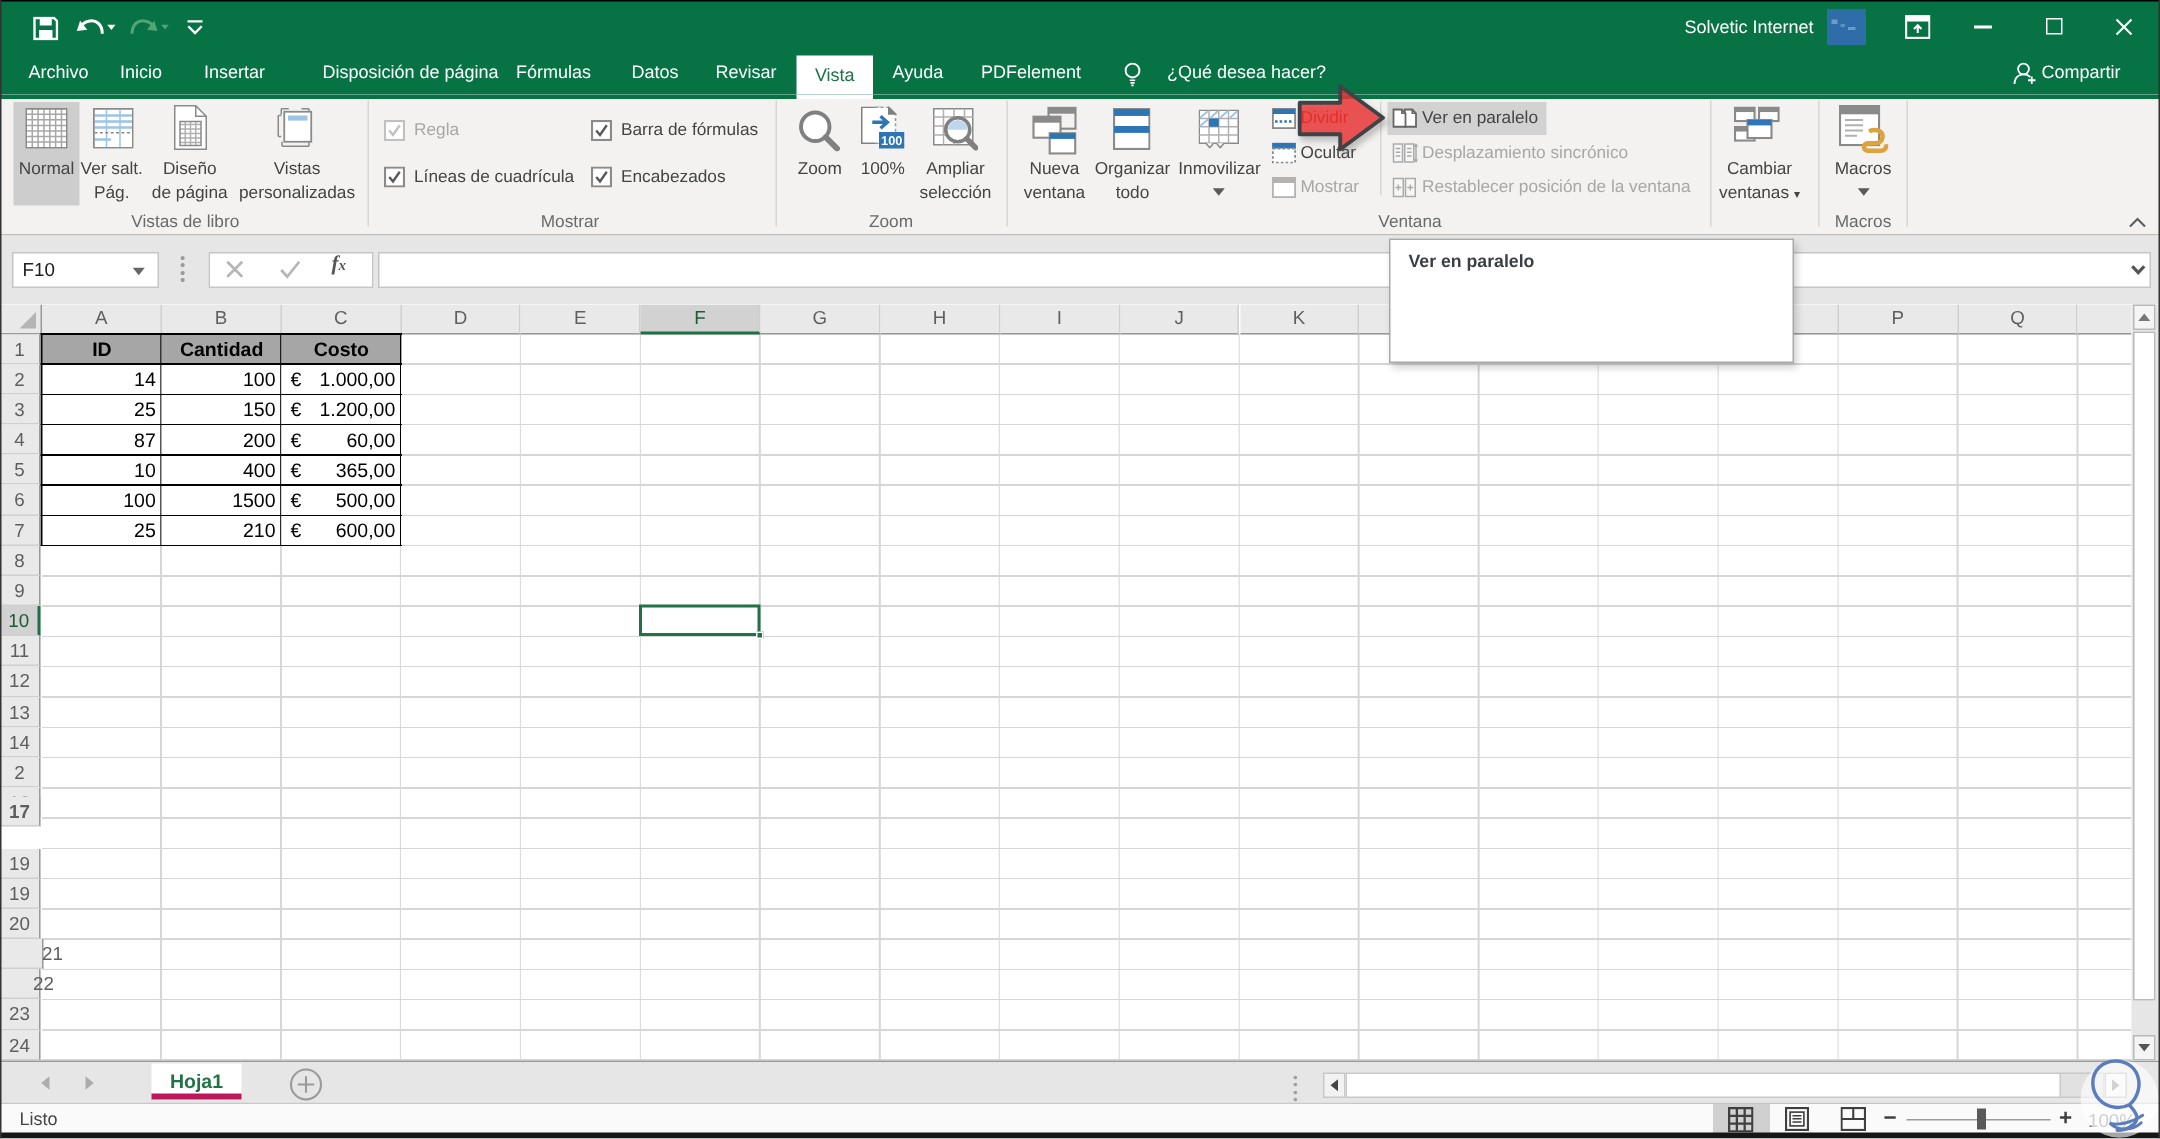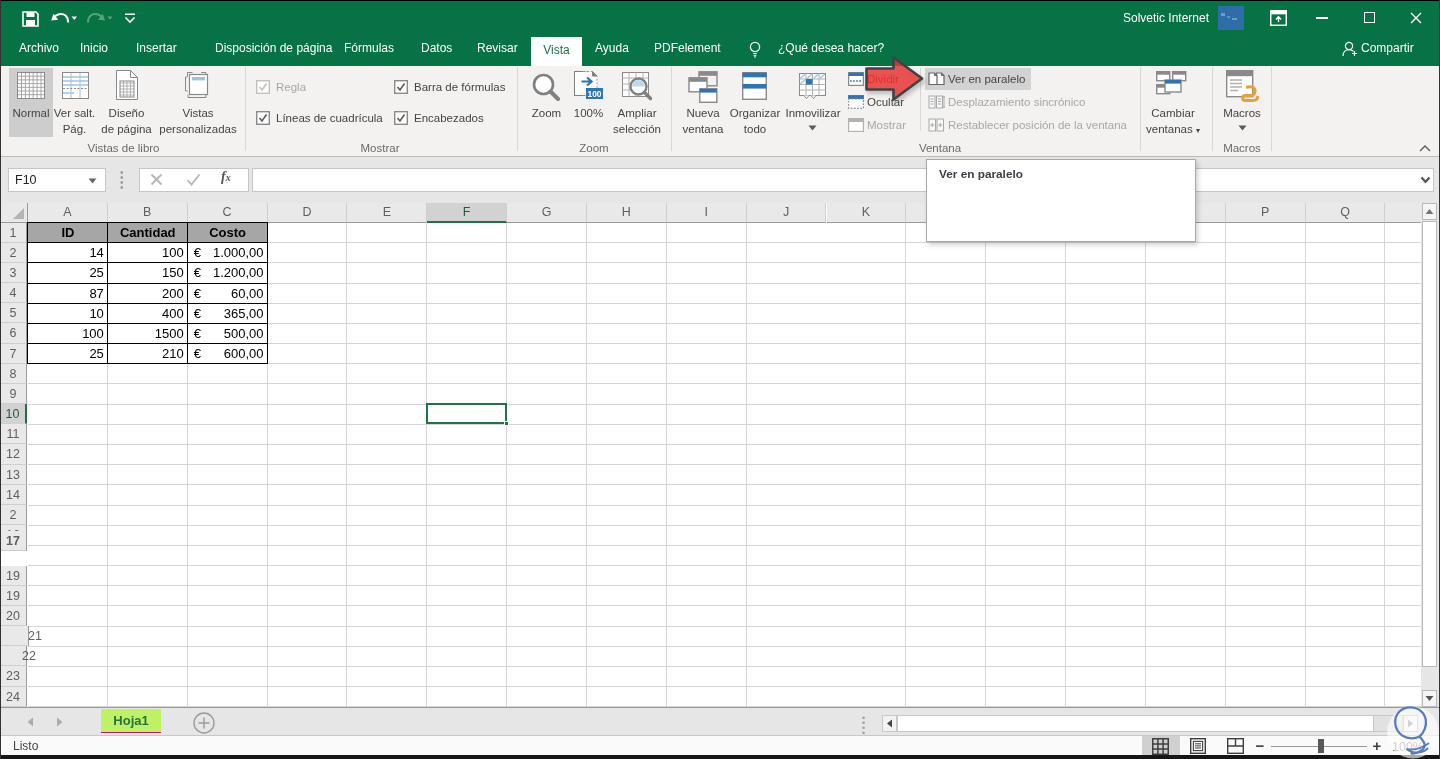--- a/index.html
+++ b/index.html
@@ -406,21 +406,21 @@
 <div class="abs" style="left:426.25px;top:200.12px;width:80.85px;height:21.18px;border:2px solid #217346;"></div>
 <div class="abs" style="left:504.10px;top:218.30px;width:5px;height:5px;background:#217346;border:1px solid #fff;"></div>
 </div>
 <div id="sheetbar" class="abs">
   <svg class="abs" style="left:26px;top:9px" width="8" height="10" viewBox="0 0 8 10">
       <path d="M7 0.5 L1.5 5 L7 9.5 z" fill="#acacac"></path>
     </svg>
   <svg class="abs" style="left:56px;top:9px" width="8" height="10" viewBox="0 0 8 10">
       <path d="M1 0.5 L6.5 5 L1 9.5 z" fill="#acacac"></path>
     </svg>
-  <div class="abs" style="left:101px;top:1px;width:60px;height:24px;background:#bef264;border-bottom:1px solid #be185d;color:#217346;font-weight:bold;font-size:13px;text-align:center;line-height:23px;">Hoja1</div>
+  <div class="abs" style="left:101px;top:1px;width:60px;height:24px;background:#ffffff;border-bottom:4px solid #be185d;color:#217346;font-weight:bold;font-size:13px;text-align:center;line-height:23px;">Hoja1</div>
   <svg class="abs" style="left:193px;top:4px" width="22" height="22" viewBox="0 0 22 22">
     <circle cx="11" cy="11" r="10" fill="none" stroke="#9a9a9a" stroke-width="1.4"></circle>
     <path d="M11 5.5 v11 M5.5 11 h11" stroke="#9a9a9a" stroke-width="1.4"></path>
   </svg>
   <div class="abs" style="left:862px;top:8px;width:4px;height:16px;color:#a0a0a0;font-size:9px;line-height:5px;">•<br>•<br>•<br>•</div>
 
   <div class="abs" style="left:882px;top:7px;width:521px;height:17px;background:#e1e1e1;border:1px solid #c8c8c8;"></div>
   <div class="abs" style="left:882px;top:7px;width:15px;height:17px;background:#f2f2f2;border:1px solid #c8c8c8;"></div>
   <svg class="abs" style="left:886px;top:11px" width="7" height="9" viewBox="0 0 7 9">
       <path d="M6 0.5 L1 4.5 L6 8.5 z" fill="#444"></path>

